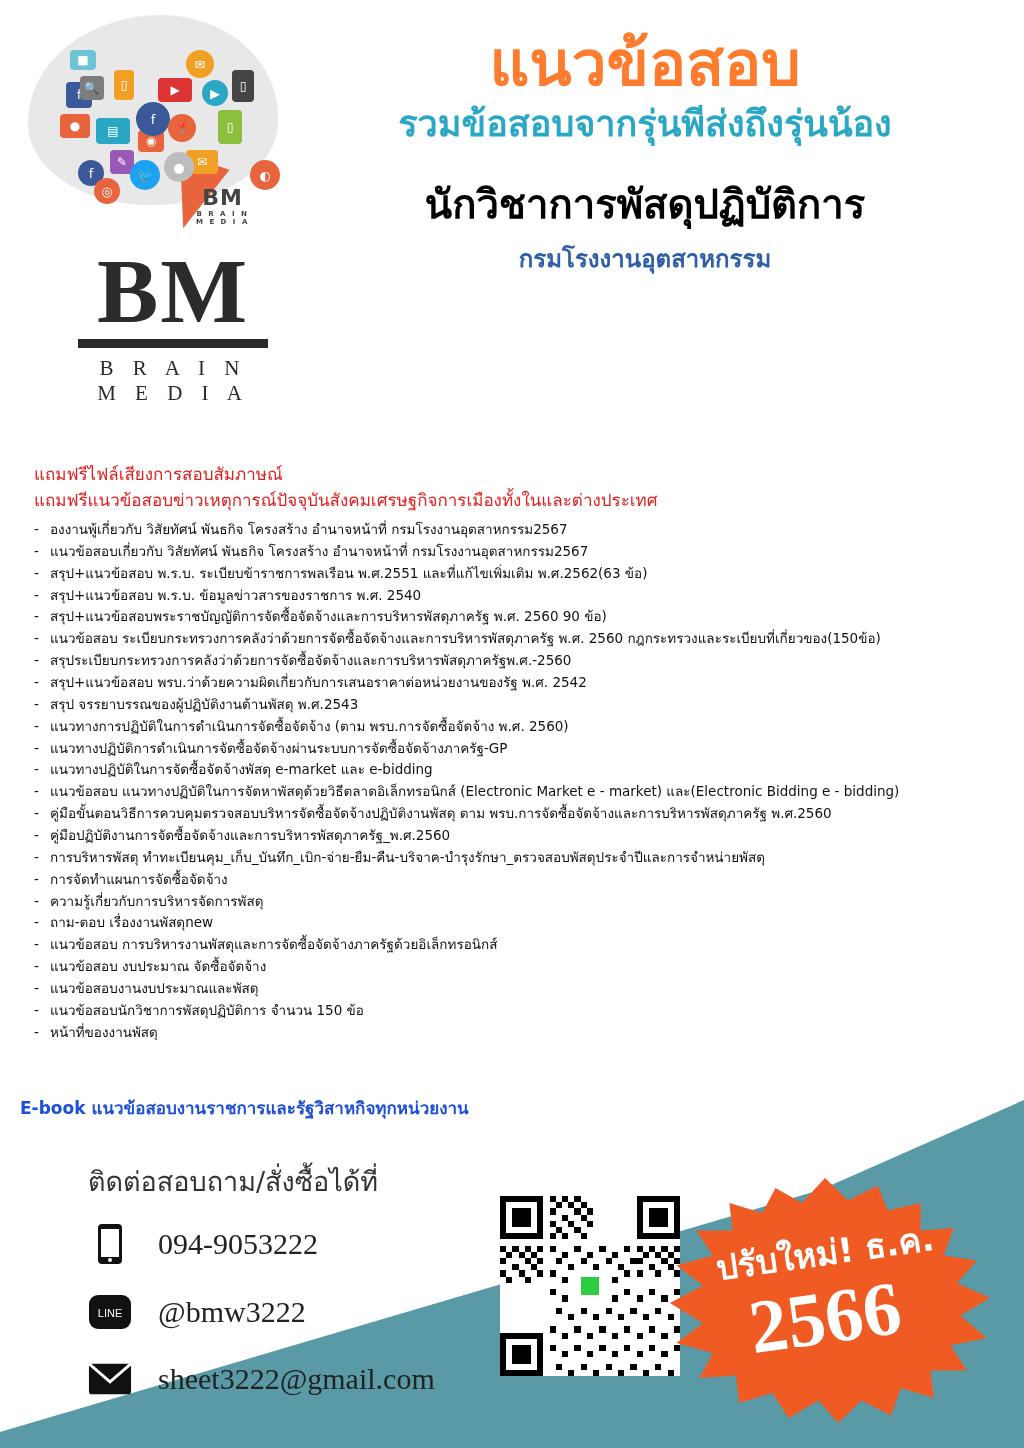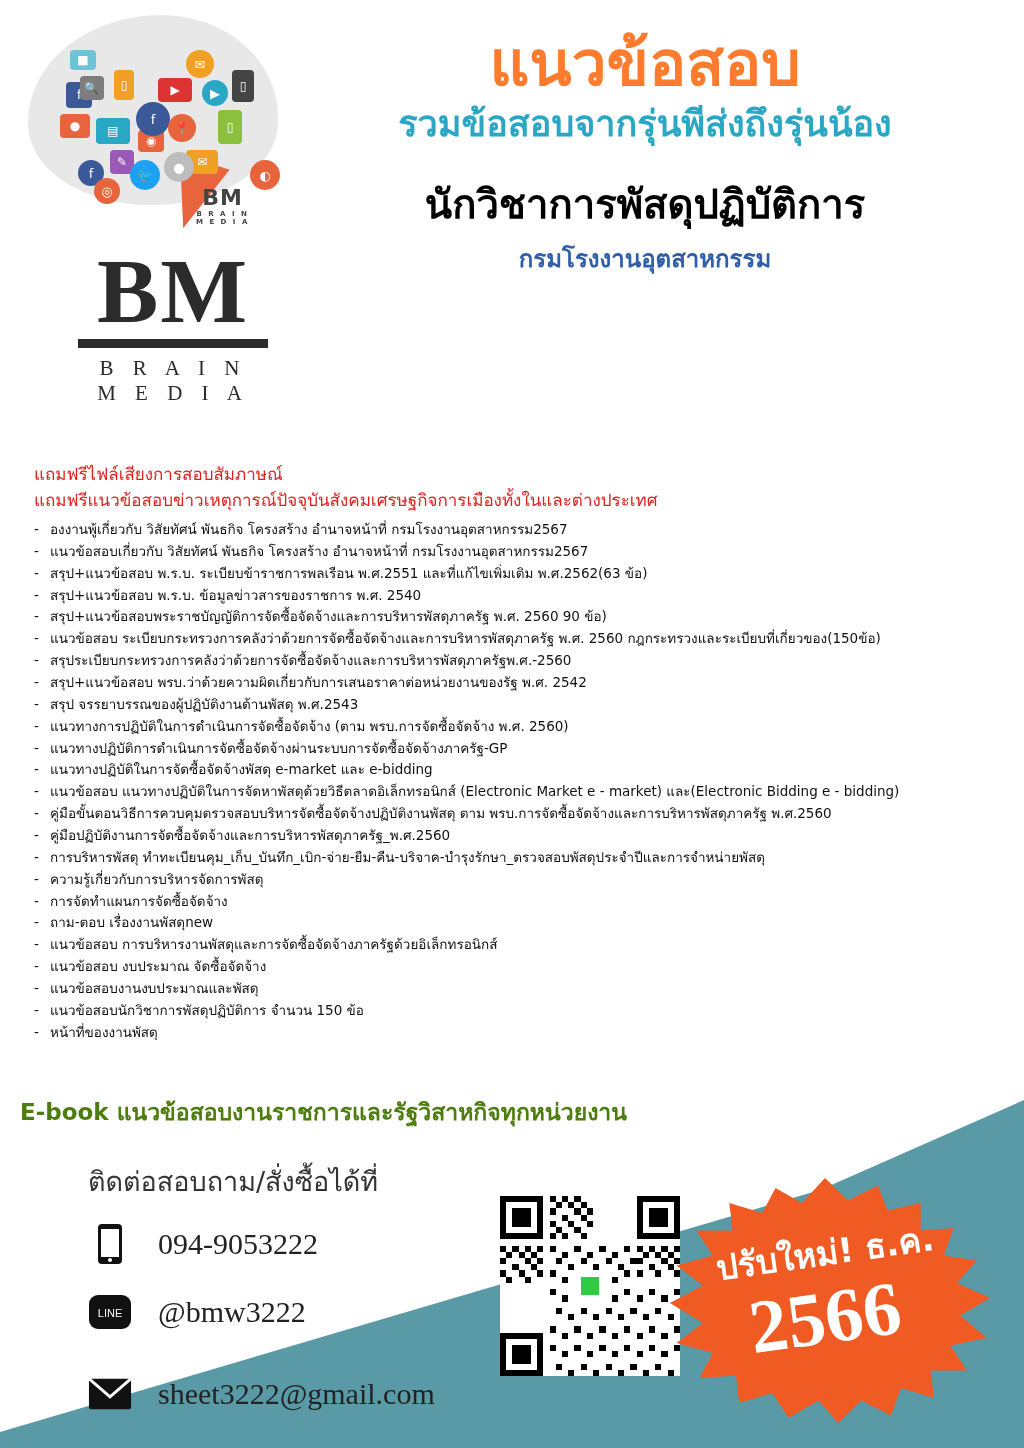--- a/index.html
+++ b/index.html
@@ -195,42 +195,42 @@
     width: 1024px;
     height: 408px;
     background: #ffffff;
     clip-path: polygon(0 0, 1024px 0, 1024px 60px, 820px 150px, 0 392px);
   }
 
   .ebook-line {
     position: absolute;
     left: 20px;
     top: 54px;
-    font-size: 23px;
-    color: #4d7c0f;
+    font-size: 17px;
+    color: #1d4ed8;
     font-weight: bold;
   }
   .contact-title {
     position: absolute;
     left: 88px;
     top: 120px;
     font-size: 27px;
     color: #333;
   }
   .contact-row {
     position: absolute;
     left: 88px;
     display: flex;
     align-items: center;
     gap: 26px;
     justify-content: space-between;
   }
   .contact-row.r1 { top: 182px; }
   .contact-row.r2 { top: 250px; }
-  .contact-row.r3 { top: 332px; }
+  .contact-row.r3 { top: 317px; }
   .contact-text {
     font-size: 30px;
     color: #222;
     font-family: "Liberation Serif", serif;
   }
   .ic {
     width: 44px;
     height: 44px;
     display: flex;
     align-items: center;
@@ -358,22 +358,22 @@
     <div class="bullet"><span class="dash">-</span><span>สรุประเบียบกระทรวงการคลังว่าด้วยการจัดซื้อจัดจ้างและการบริหารพัสดุภาครัฐพ.ศ.-2560</span></div>
     <div class="bullet"><span class="dash">-</span><span>สรุป+แนวข้อสอบ พรบ.ว่าด้วยความผิดเกี่ยวกับการเสนอราคาต่อหน่วยงานของรัฐ พ.ศ. 2542</span></div>
     <div class="bullet"><span class="dash">-</span><span>สรุป จรรยาบรรณของผู้ปฏิบัติงานด้านพัสดุ พ.ศ.2543</span></div>
     <div class="bullet"><span class="dash">-</span><span>แนวทางการปฏิบัติในการดำเนินการจัดซื้อจัดจ้าง (ตาม พรบ.การจัดซื้อจัดจ้าง พ.ศ. 2560)</span></div>
     <div class="bullet"><span class="dash">-</span><span>แนวทางปฏิบัติการดำเนินการจัดซื้อจัดจ้างผ่านระบบการจัดซื้อจัดจ้างภาครัฐ-GP</span></div>
     <div class="bullet"><span class="dash">-</span><span>แนวทางปฏิบัติในการจัดซื้อจัดจ้างพัสดุ e-market และ e-bidding</span></div>
     <div class="bullet"><span class="dash">-</span><span>แนวข้อสอบ แนวทางปฏิบัติในการจัดหาพัสดุด้วยวิธีตลาดอิเล็กทรอนิกส์ (Electronic Market  e - market) และ(Electronic Bidding e - bidding)</span></div>
     <div class="bullet"><span class="dash">-</span><span>คู่มือขั้นตอนวิธีการควบคุมตรวจสอบบริหารจัดซื้อจัดจ้างปฏิบัติงานพัสดุ ตาม พรบ.การจัดซื้อจัดจ้างและการบริหารพัสดุภาครัฐ พ.ศ.2560</span></div>
     <div class="bullet"><span class="dash">-</span><span>คู่มือปฏิบัติงานการจัดซื้อจัดจ้างและการบริหารพัสดุภาครัฐ_พ.ศ.2560</span></div>
     <div class="bullet"><span class="dash">-</span><span>การบริหารพัสดุ ทำทะเบียนคุม_เก็บ_บันทึก_เบิก-จ่าย-ยืม-คืน-บริจาค-บำรุงรักษา_ตรวจสอบพัสดุประจำปีและการจำหน่ายพัสดุ</span></div>
+    <div class="bullet"><span class="dash">-</span><span>การจัดทำแผนการจัดซื้อจัดจ้าง</span></div>
     <div class="bullet"><span class="dash">-</span><span>ความรู้เกี่ยวกับการบริหารจัดการพัสดุ</span></div>
-    <div class="bullet"><span class="dash">-</span><span>การจัดทำแผนการจัดซื้อจัดจ้าง</span></div>
     <div class="bullet"><span class="dash">-</span><span>ถาม-ตอบ เรื่องงานพัสดุnew</span></div>
     <div class="bullet"><span class="dash">-</span><span>แนวข้อสอบ การบริหารงานพัสดุและการจัดซื้อจัดจ้างภาครัฐด้วยอิเล็กทรอนิกส์</span></div>
     <div class="bullet"><span class="dash">-</span><span>แนวข้อสอบ งบประมาณ จัดซื้อจัดจ้าง</span></div>
     <div class="bullet"><span class="dash">-</span><span>แนวข้อสอบงานงบประมาณและพัสดุ</span></div>
     <div class="bullet"><span class="dash">-</span><span>แนวข้อสอบนักวิชาการพัสดุปฏิบัติการ  จำนวน 150 ข้อ</span></div>
     <div class="bullet"><span class="dash">-</span><span>หน้าที่ของงานพัสดุ</span></div>
   </div>
 
   <div class="price">ในรูปแบบไฟล์ PDF ราคาถูกสุดๆๆ เพียง 398 บาท</div>
 </div>

